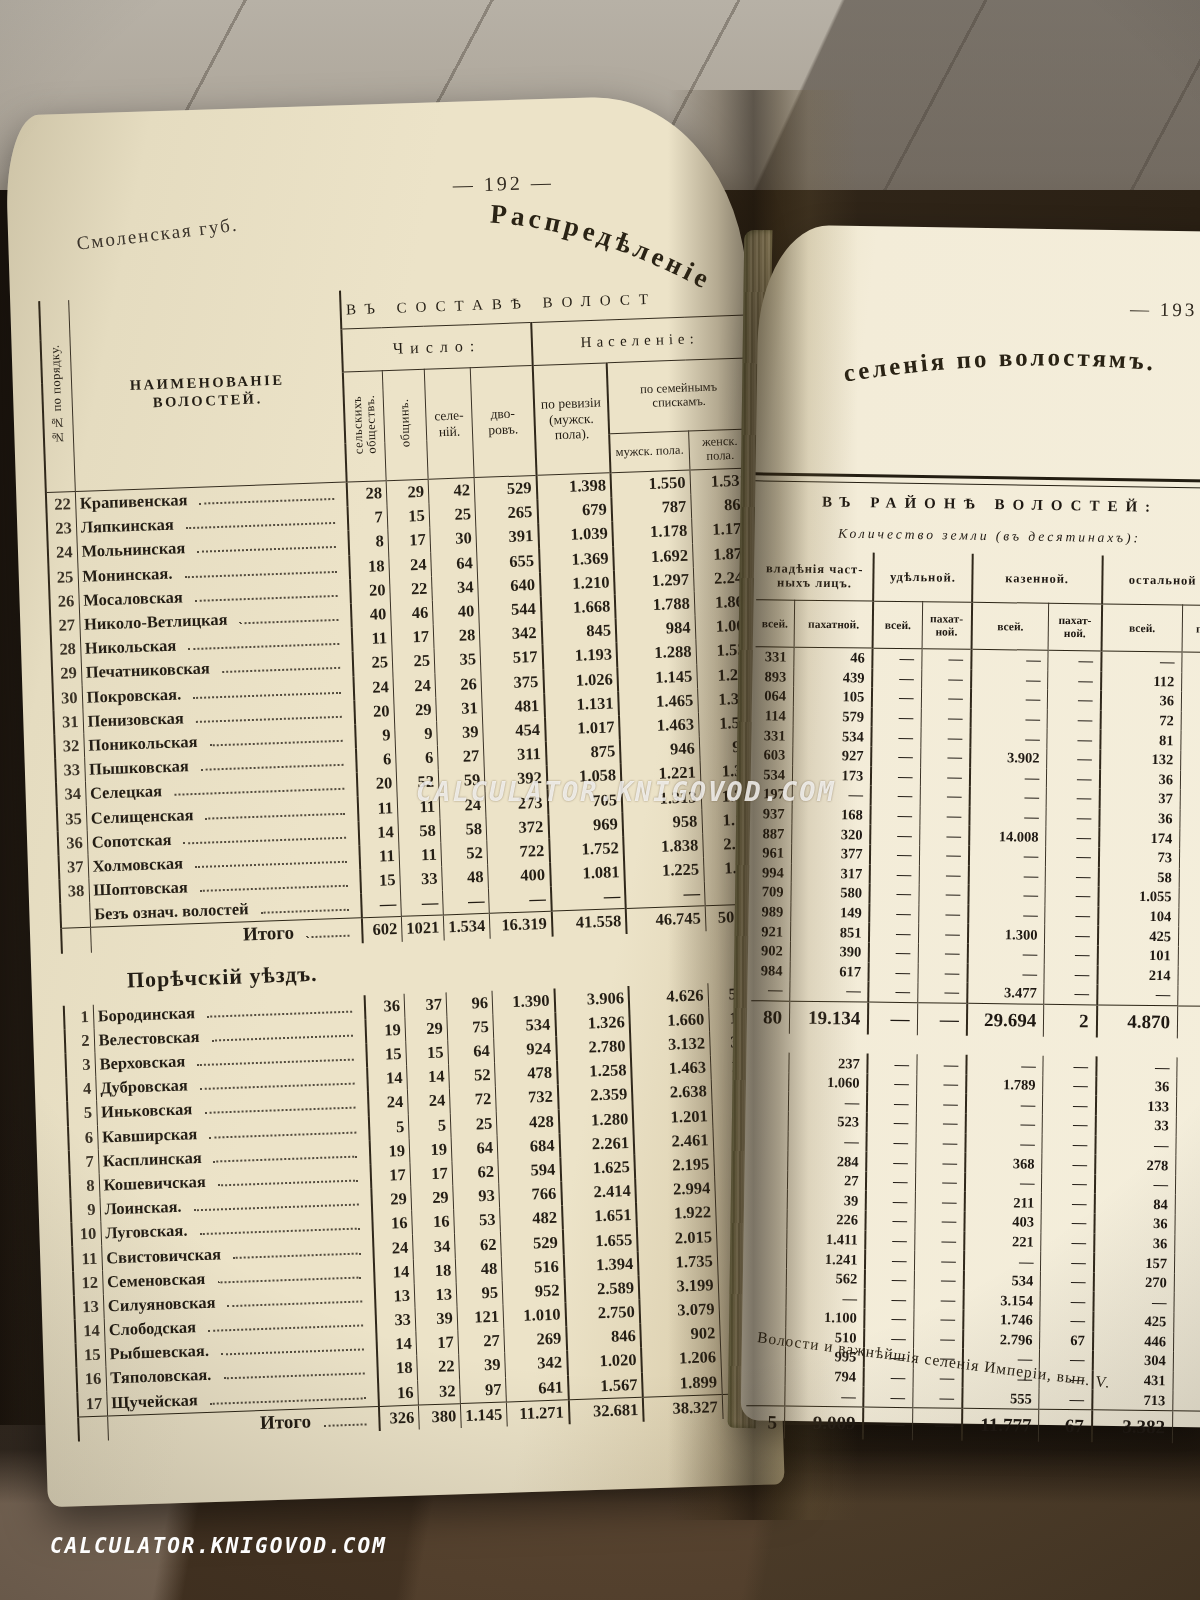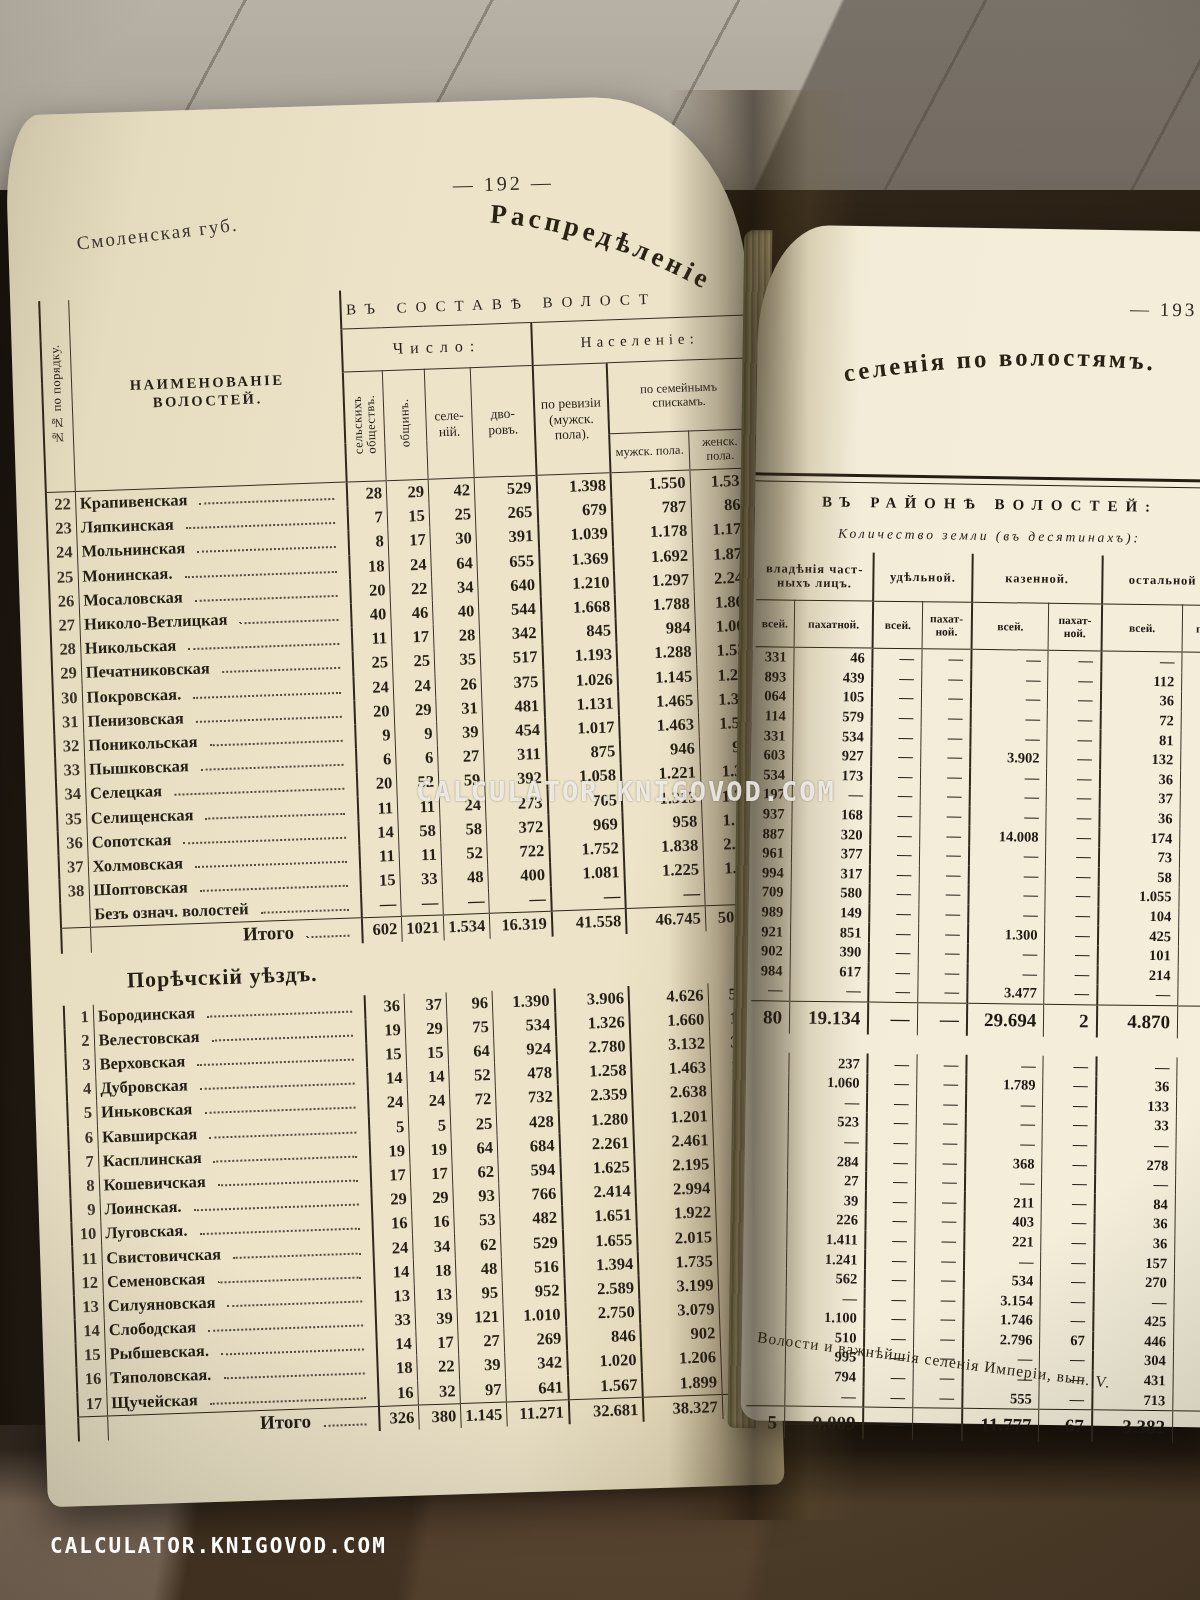--- a/index.html
+++ b/index.html
@@ -95,21 +95,21 @@
   .rp-table col.r6{width:86px}.rp-table col.r7{width:44px}
   .rp-table thead th{border-bottom:1.8px solid #2c2516;font-weight:bold;}
   .rp-g{font-size:12.5px;letter-spacing:1px;height:46px;line-height:1.15;}
   .rp-s{font-size:11.5px;height:44px;line-height:1.1;font-weight:normal;}
   .rp-table tbody td{height:19.6px;font-size:14.5px;font-weight:bold;text-align:right;
     padding:0 7px 0 2px;white-space:nowrap;}
   .rp-table .total-row td{font-size:19px;height:32px;border-top:1.6px solid #2c2516;}
   .rp-caption{position:absolute;left:14px;top:1128px;width:430px;font-size:15.5px;
     letter-spacing:1px;transform:rotate(6.5deg);color:#2a2316;}
   
-  .wm{font-family:"DejaVu Sans Mono","Liberation Mono",monospace;font-weight:bold;z-index:9;}
+  .wm{font-family:"DejaVu Sans Mono","Liberation Mono",monospace;font-weight:bold;z-index:9;font-style:italic;}
   .wm-center{position:absolute;left:416px;top:776px;font-size:27px;letter-spacing:2px;
     color:rgba(255,255,255,.8);text-shadow:0 0 2px rgba(90,70,40,.6);}
   .wm-corner{position:absolute;left:50px;top:1534px;font-size:21px;letter-spacing:2px;color:#fdfdfd;}
 </style>
 </head>
 <body>
 
 <div class="scene">
   <div class="bg-top"></div>
   <div class="bg-mid"></div>

